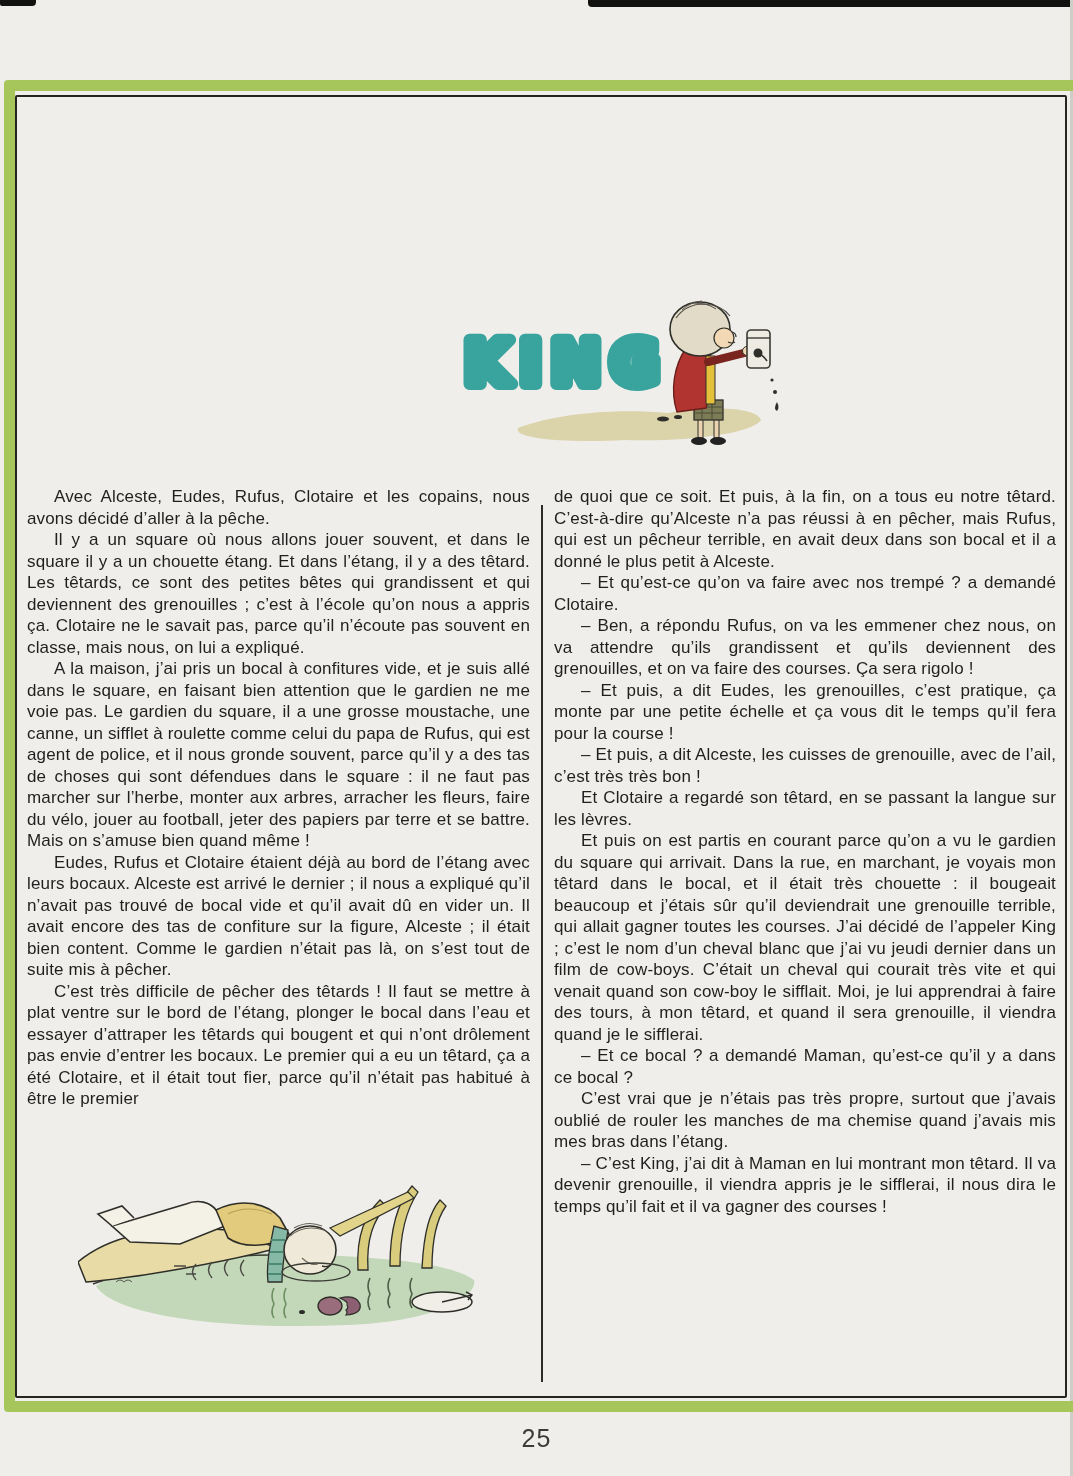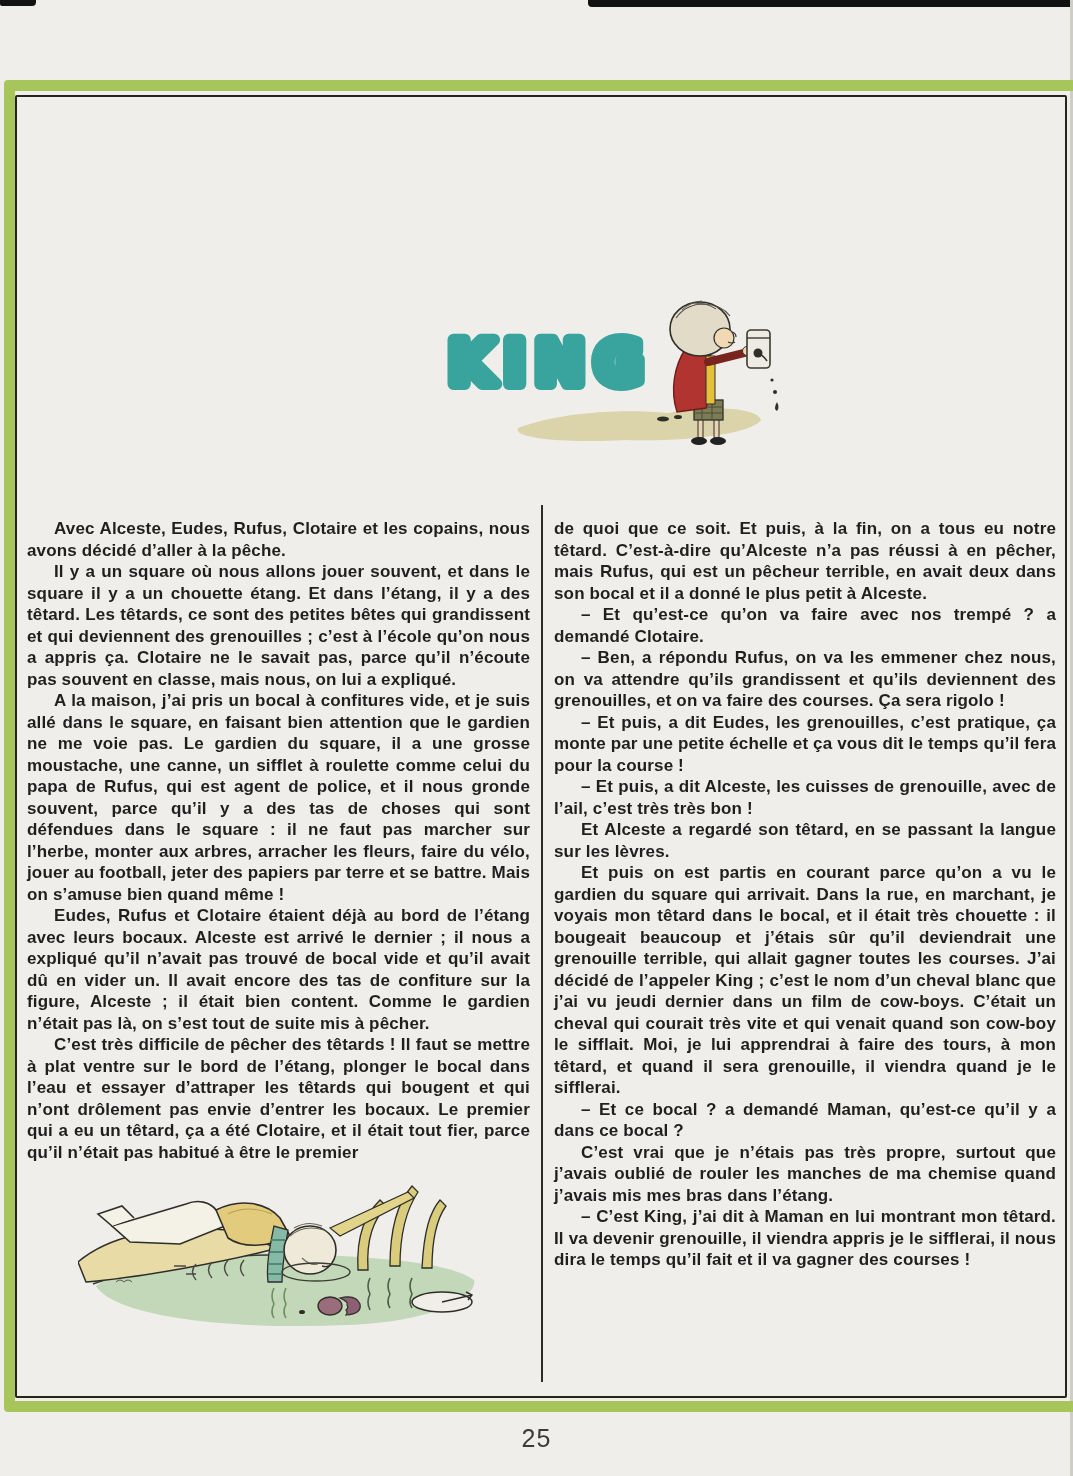--- a/index.html
+++ b/index.html
@@ -14,26 +14,26 @@
 
   .green-frame {
     position:absolute; left:4px; top:80px; right:-12px; bottom:64px;
     border:11px solid #a6c65b; border-radius:4px;
   }
   .black-frame {
     position:absolute; left:15px; top:95px; right:6px; bottom:78px;
     border:2.5px solid #25251f; border-radius:2px; background:transparent;
   }
 
-  .title-wrap { position:absolute; left:440px; top:322px; }
+  .title-wrap { position:absolute; left:456px; top:322px; }
 
   .nicolas-illo { position:absolute; left:500px; top:292px; }
   .pond-illo    { position:absolute; left:78px;  top:1166px; }
 
-  .col { position:absolute; top:518px;font-weight:bold; }
+  .col { position:absolute; top:486px; }
   .col-left  { left:27px;  width:503px; }
   .col-right { left:554px; width:502px; }
   .col p {
     margin:0; text-indent:27px; text-align:justify;
     font-size:17px; line-height:21.5px; letter-spacing:0.15px;
     color:#1f1f1f;
   }
   .col-right p:first-child { text-indent:0; }
 
   .column-divider {
@@ -108,21 +108,21 @@
     <p>Eudes, Rufus et Clotaire étaient déjà au bord de l’étang avec leurs bocaux. Alceste est arrivé le dernier ; il nous a expliqué qu’il n’avait pas trouvé de bocal vide et qu’il avait dû en vider un. Il avait encore des tas de confiture sur la figure, Alceste ; il était bien content. Comme le gardien n’était pas là, on s’est tout de suite mis à pêcher.</p>
     <p>C’est très difficile de pêcher des têtards ! Il faut se mettre à plat ventre sur le bord de l’étang, plonger le bocal dans l’eau et essayer d’attraper les têtards qui bougent et qui n’ont drôlement pas envie d’entrer les bocaux. Le premier qui a eu un têtard, ça a été Clotaire, et il était tout fier, parce qu’il n’était pas habitué à être le premier</p>
   </div>
 <div class="column-divider"></div>
 <div class="col col-right">
     <p>de quoi que ce soit. Et puis, à la fin, on a tous eu notre têtard. C’est-à-dire qu’Alceste n’a pas réussi à en pêcher, mais Rufus, qui est un pêcheur terrible, en avait deux dans son bocal et il a donné le plus petit à Alceste.</p>
     <p>– Et qu’est-ce qu’on va faire avec nos trempé ? a demandé Clotaire.</p>
     <p>– Ben, a répondu Rufus, on va les emmener chez nous, on va attendre qu’ils grandissent et qu’ils deviennent des grenouilles, et on va faire des courses. Ça sera rigolo !</p>
     <p>– Et puis, a dit Eudes, les grenouilles, c’est pratique, ça monte par une petite échelle et ça vous dit le temps qu’il fera pour la course !</p>
     <p>– Et puis, a dit Alceste, les cuisses de grenouille, avec de l’ail, c’est très très bon !</p>
-    <p>Et Alceste a regardé son têtard, en se passant la langue sur les lèvres.</p>
+    <p>Et Clotaire a regardé son têtard, en se passant la langue sur les lèvres.</p>
     <p>Et puis on est partis en courant parce qu’on a vu le gardien du square qui arrivait. Dans la rue, en marchant, je voyais mon têtard dans le bocal, et il était très chouette : il bougeait beaucoup et j’étais sûr qu’il deviendrait une grenouille terrible, qui allait gagner toutes les courses. J’ai décidé de l’appeler King ; c’est le nom d’un cheval blanc que j’ai vu jeudi dernier dans un film de cow-boys. C’était un cheval qui courait très vite et qui venait quand son cow-boy le sifflait. Moi, je lui apprendrai à faire des tours, à mon têtard, et quand il sera grenouille, il viendra quand je le sifflerai.</p>
     <p>– Et ce bocal ? a demandé Maman, qu’est-ce qu’il y a dans ce bocal ?</p>
     <p>C’est vrai que je n’étais pas très propre, surtout que j’avais oublié de rouler les manches de ma chemise quand j’avais mis mes bras dans l’étang.</p>
     <p>– C’est King, j’ai dit à Maman en lui montrant mon têtard. Il va devenir grenouille, il viendra appris je le sifflerai, il nous dira le temps qu’il fait et il va gagner des courses !</p>
   </div>
 
 <div class="pond-illo">
   <svg width="405" height="172" viewBox="0 0 405 172">
 
     <path d="M18,120 C55,92 125,84 205,88 C295,90 372,96 396,114 C400,130 358,156 268,159 C158,164 38,152 18,120 Z" fill="#c2d8b8" stroke="none"></path>

